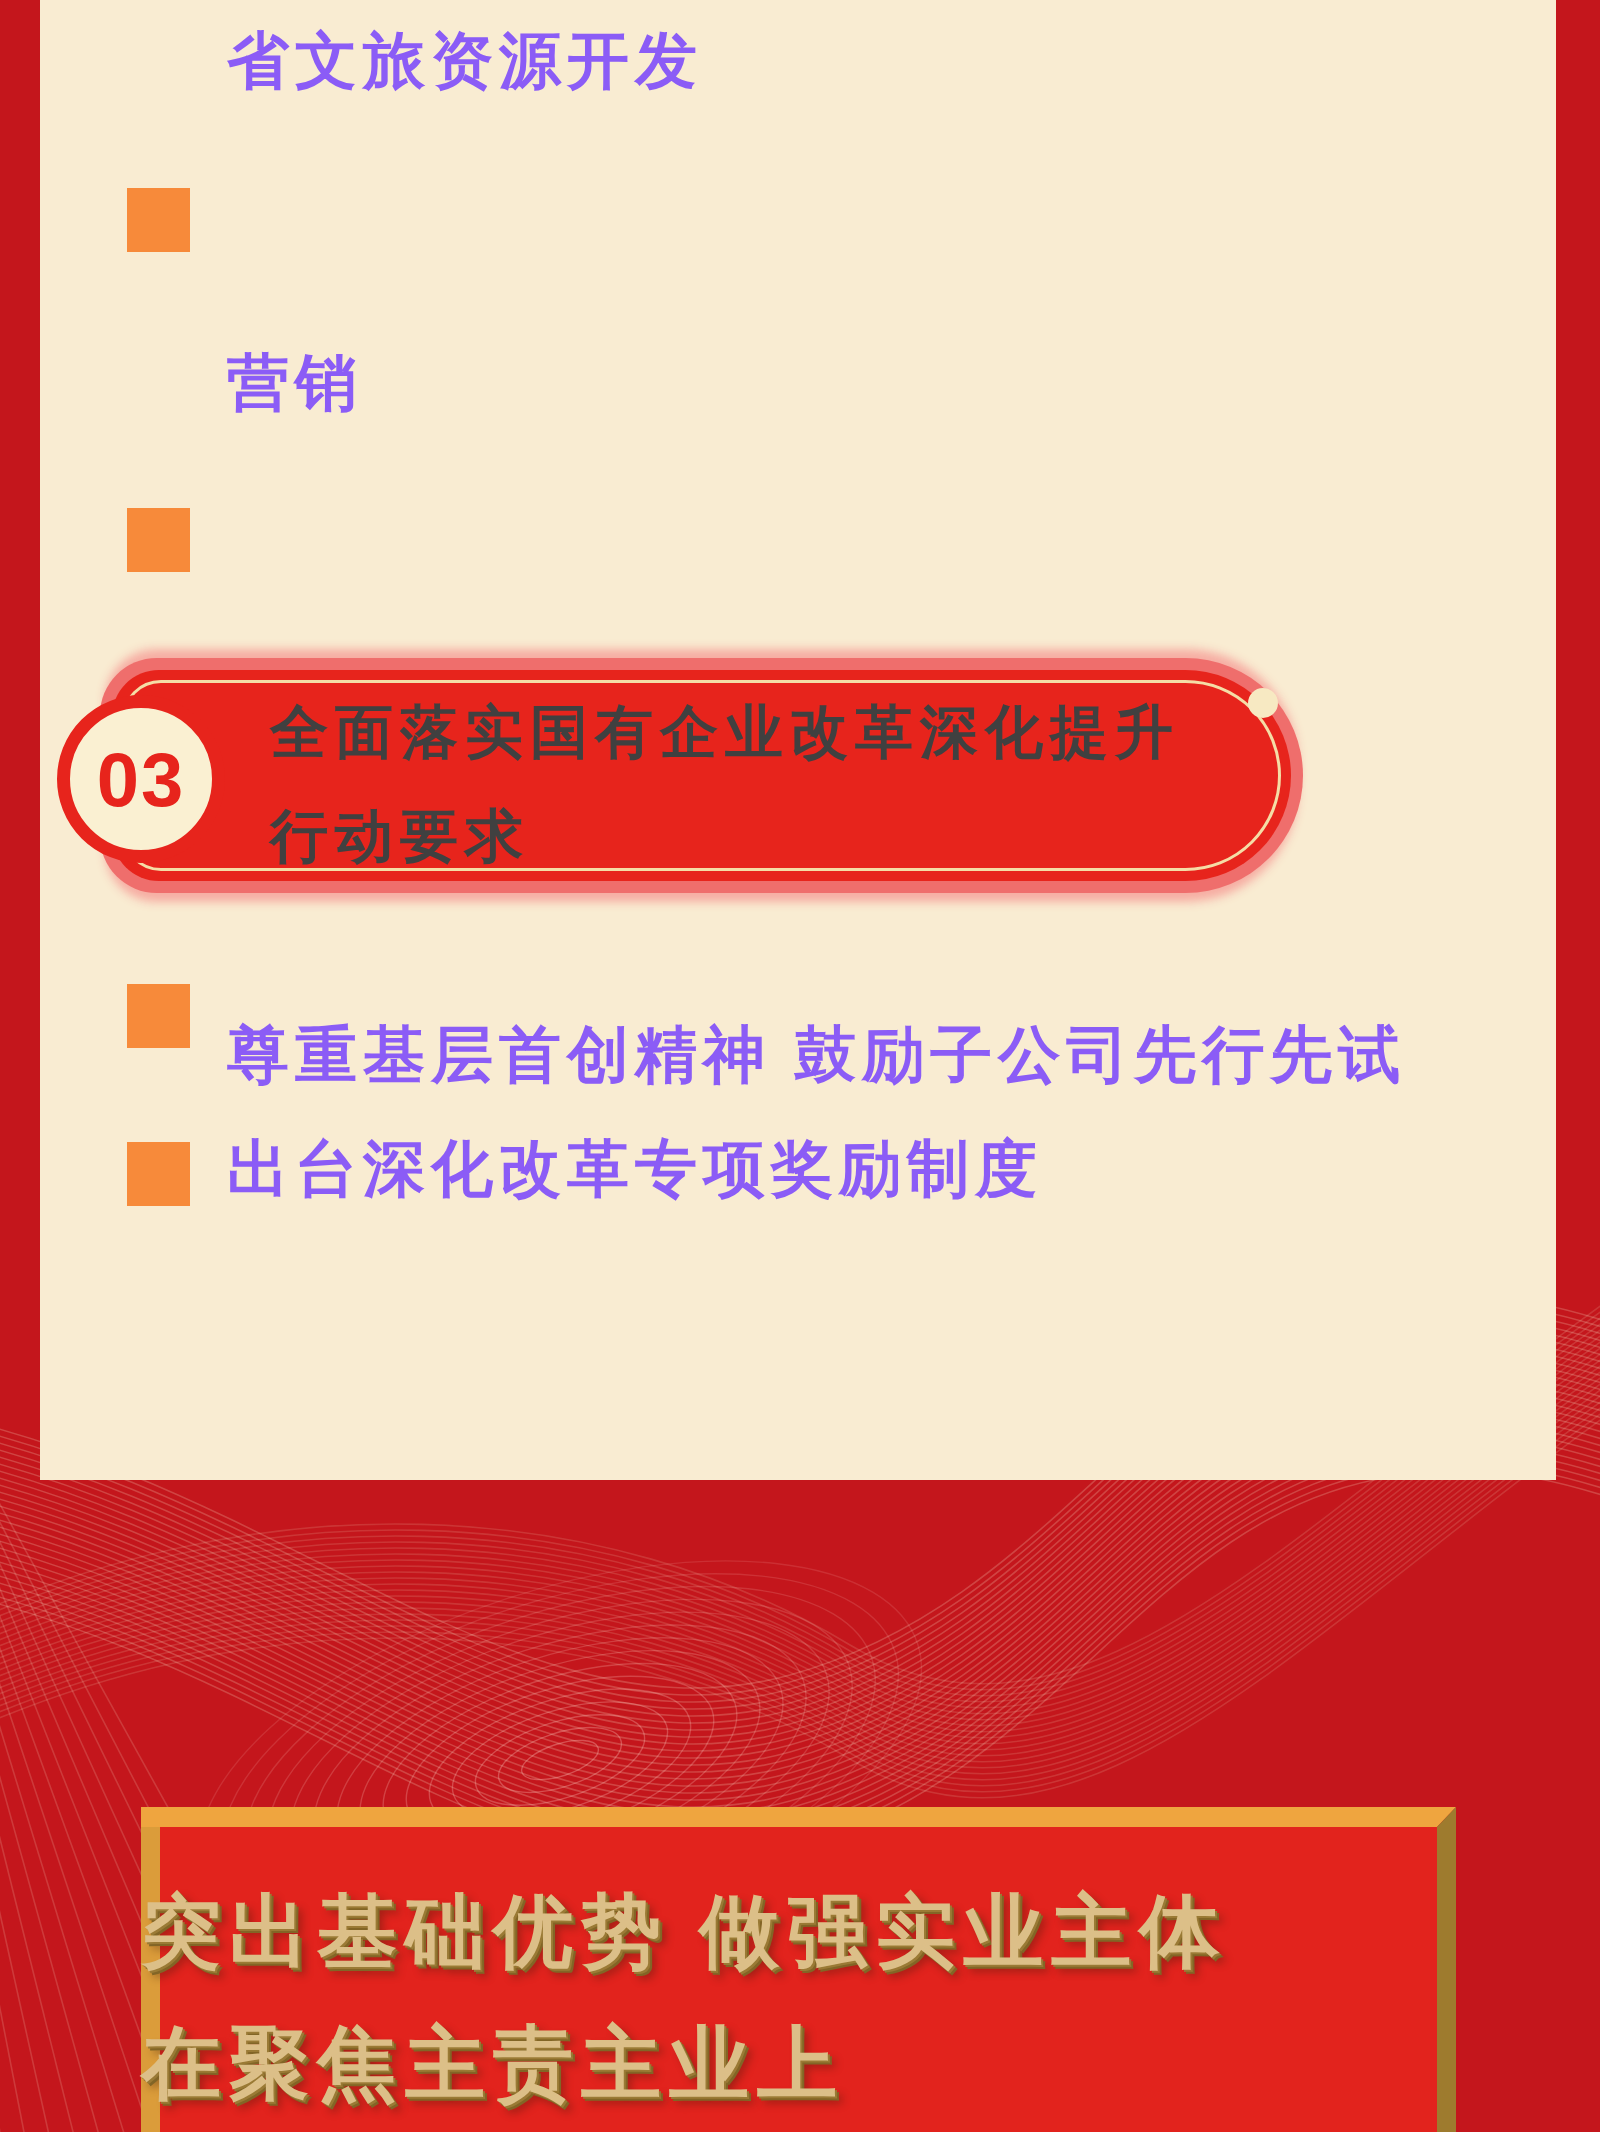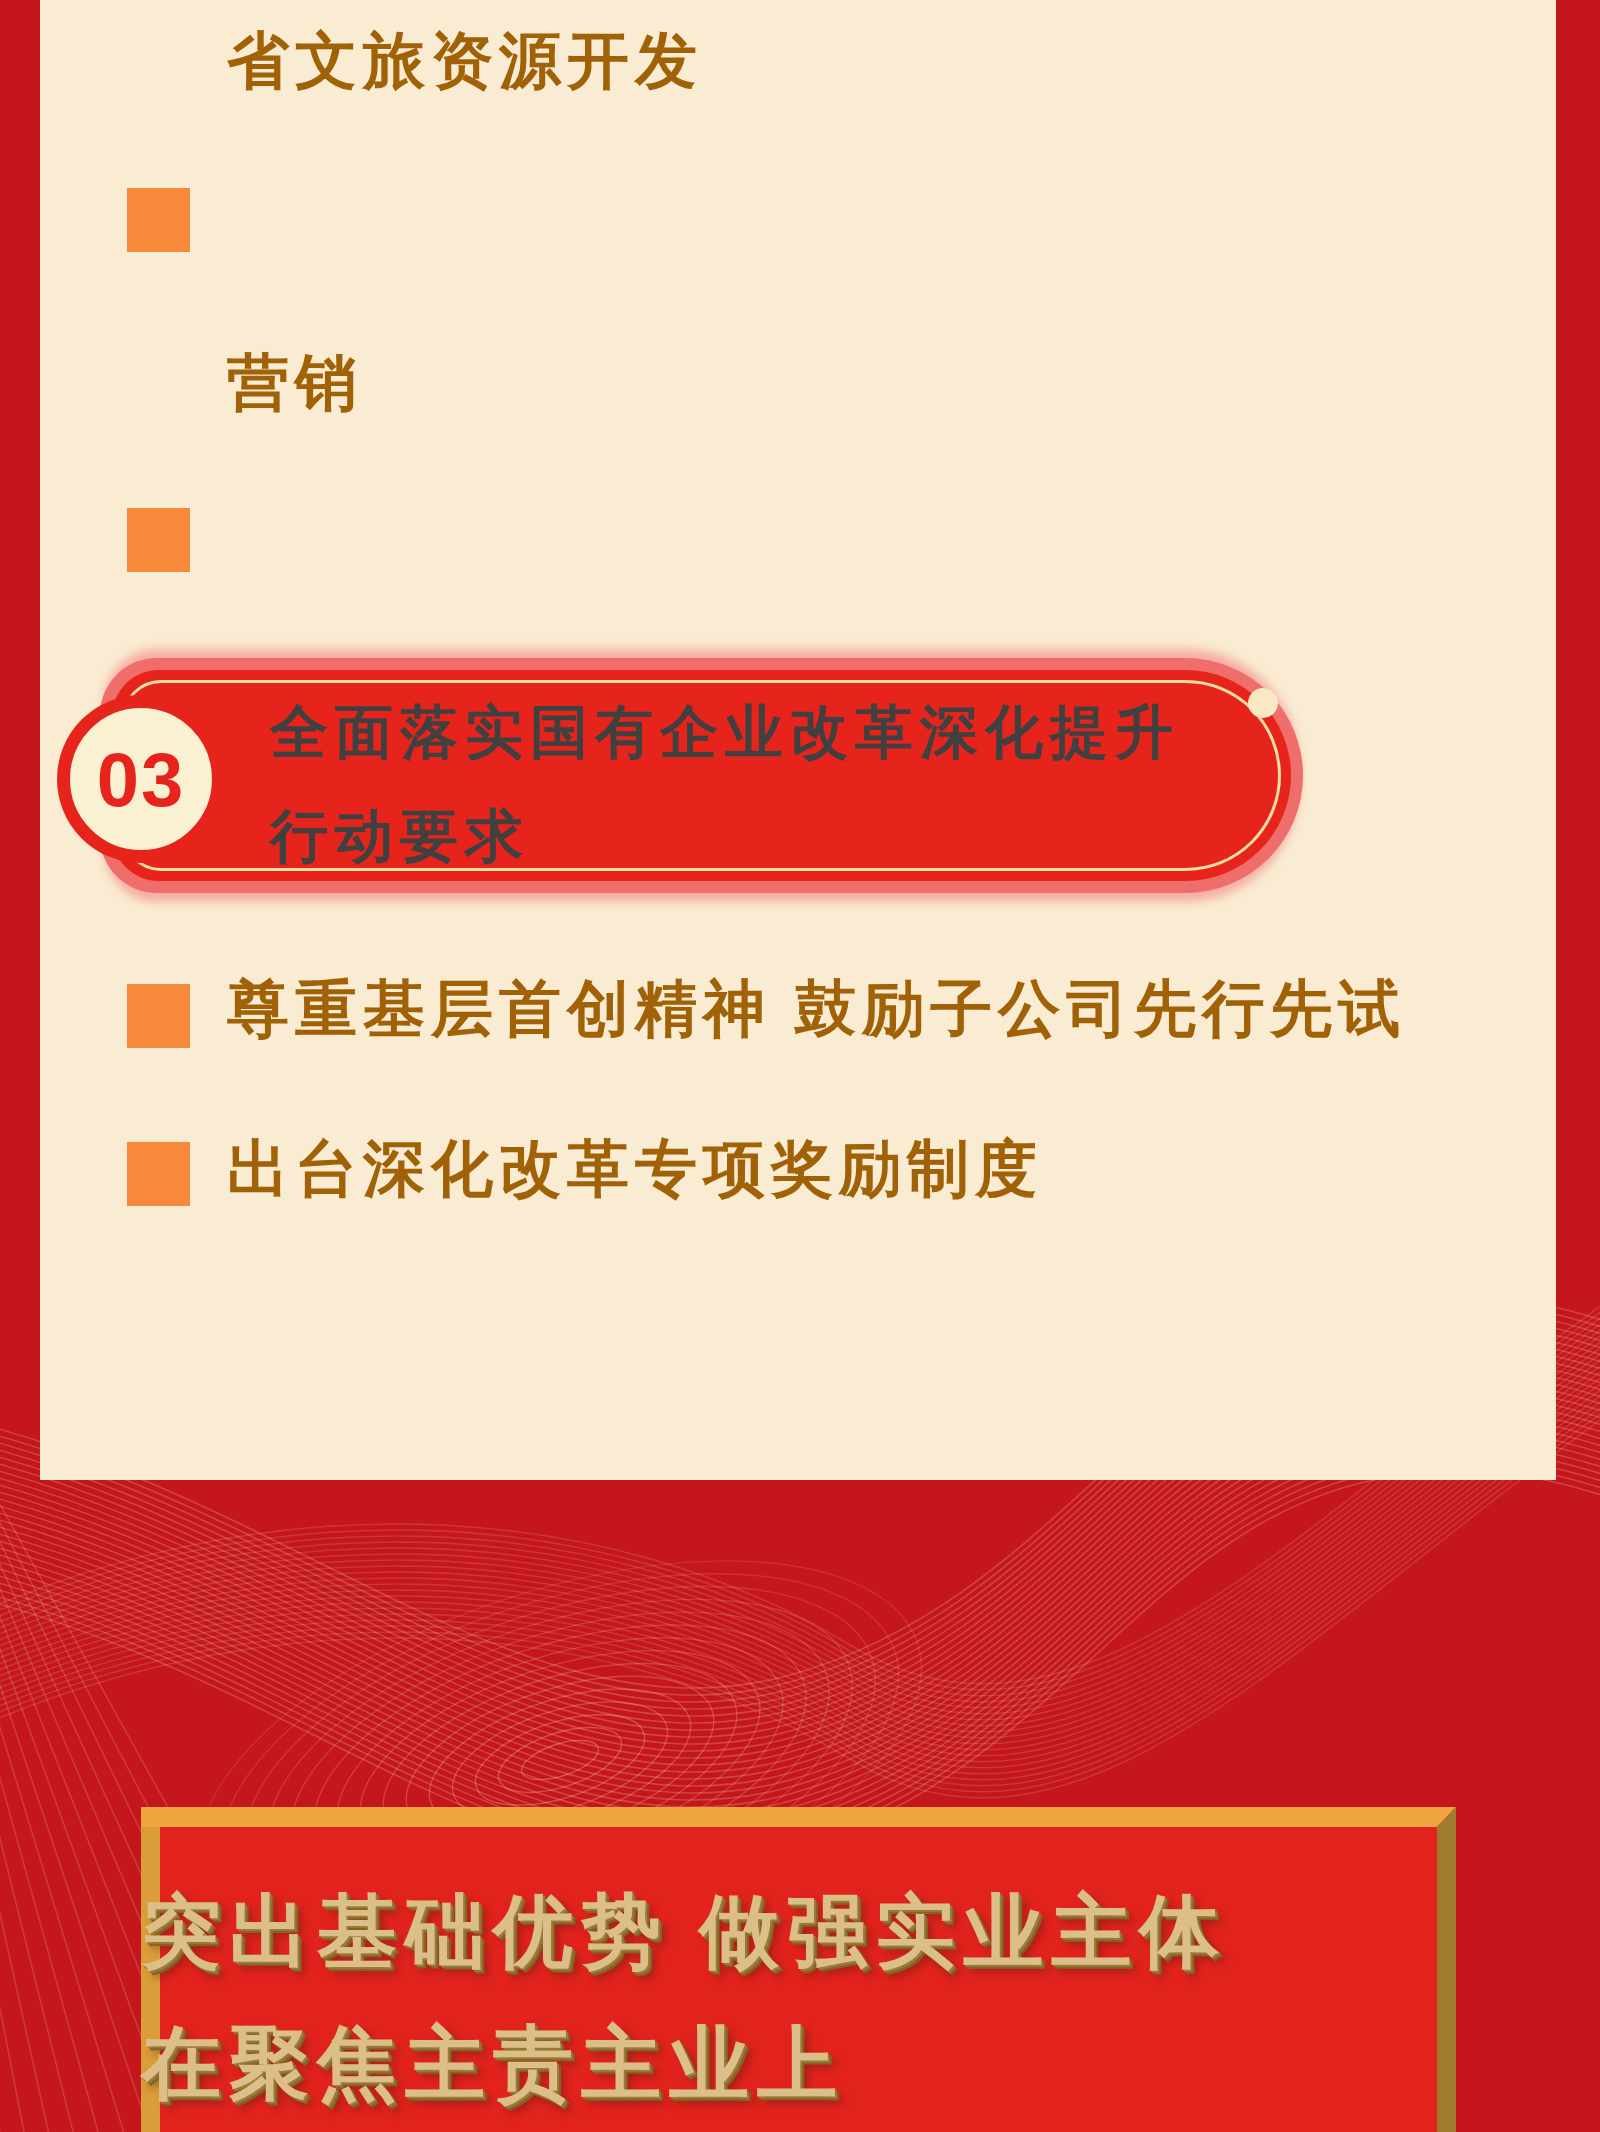--- a/index.html
+++ b/index.html
@@ -13,23 +13,23 @@
   .panel{
     position:absolute;left:40px;top:0;width:1516px;height:1480px;
     background:#f9ecd2;z-index:2;
   }
   .bullet{
     position:absolute;left:87px;width:63px;height:64px;background:#f78a3a;
   }
   .b1{top:188px}.b2{top:508px}.b3{top:984px}.b4{top:1142px}
   .line{
     position:absolute;left:187px;font-size:62px;line-height:66px;
-    letter-spacing:6px;font-weight:600;color:#a16207;white-space:nowrap;
-  }
-  .l1{top:28px}.l2{top:190px}.l3{top:350px}.l4{top:505px}.l5{top:976px}.l6{top:1136px}
+    letter-spacing:6px;font-weight:600;color:#8b5cf6;white-space:nowrap;
+  }
+  .l1{top:28px}.l2{top:190px}.l3{top:350px}.l4{top:505px}.l5{top:1022px}.l6{top:1136px}
   
   .banner{
     position:absolute;left:60px;top:658px;width:1203px;height:235px;
     background:#ef6e6c;border-radius:58px 120px 120px 58px;
     box-shadow:0 -14px 10px -5px rgba(246,170,160,.95),0 14px 10px -5px rgba(246,170,160,.95);
   }
   .banner-red{
     position:absolute;inset:12px;background:#e7241c;border-radius:48px 108px 108px 48px;
   }
   .banner-goldline{

